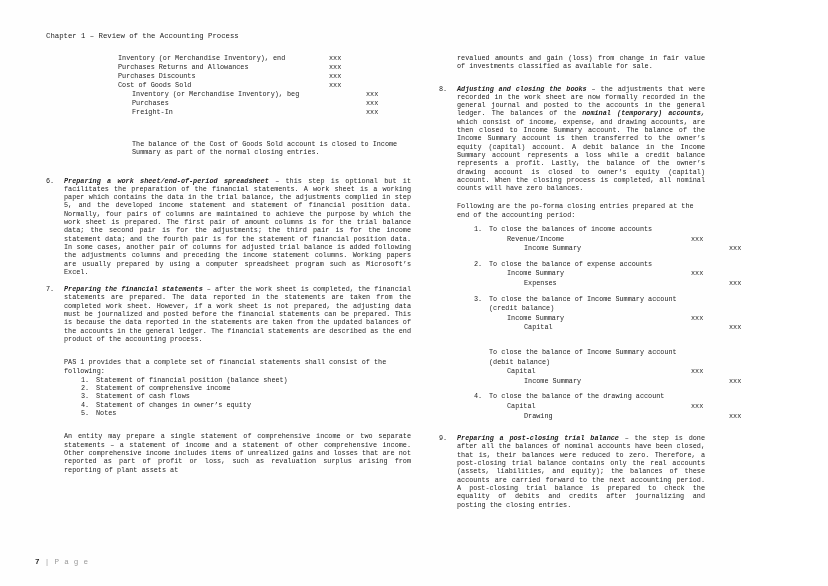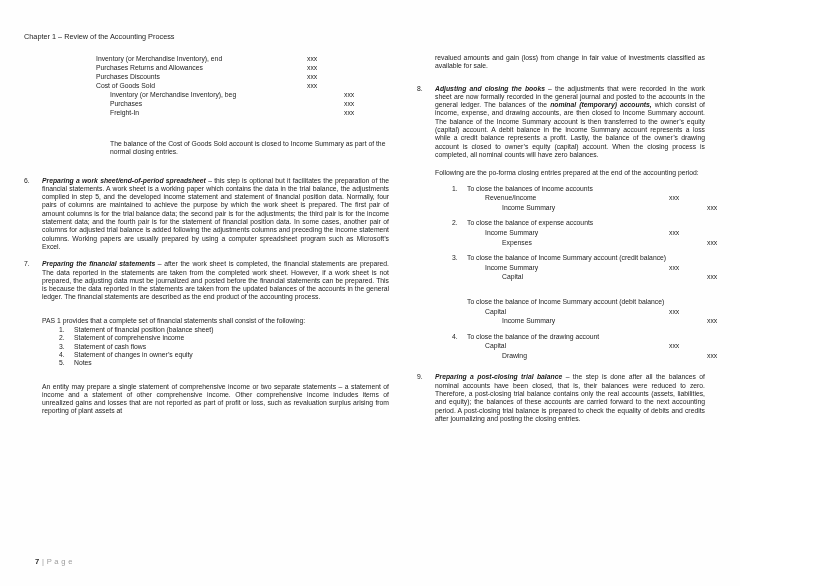--- a/index.html
+++ b/index.html
@@ -6,22 +6,22 @@
     margin: 0; padding: 0;
     width: 828px; height: 586px;
     overflow: hidden;
     background: #ffffff;
   }
   .page {
     position: relative;
     width: 740px; height: 586px;
     box-sizing: border-box;
     background: #fefefe;
-    padding: 32px 35px 0 24px;
-    font-family: Liberation Sans, sans-serif;
+    padding: 32px 35px 0 46px;
+    font-family: Liberation Mono, monospace;
     color: #1c1c1c;
   }
   .header {
     font-size: 7.3px;
     line-height: 9px;
     margin-bottom: 13px;
   }
   .columns { display: flex; gap: 28px; }
   .col {
     width: 365px;

